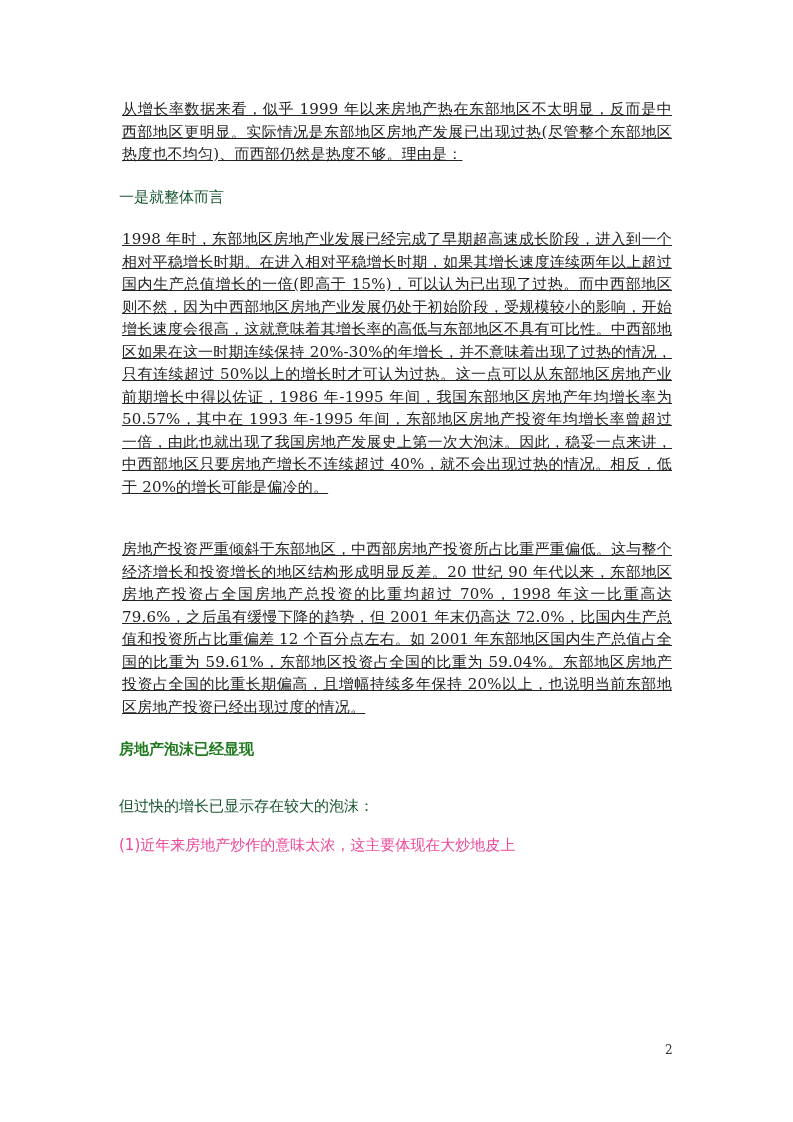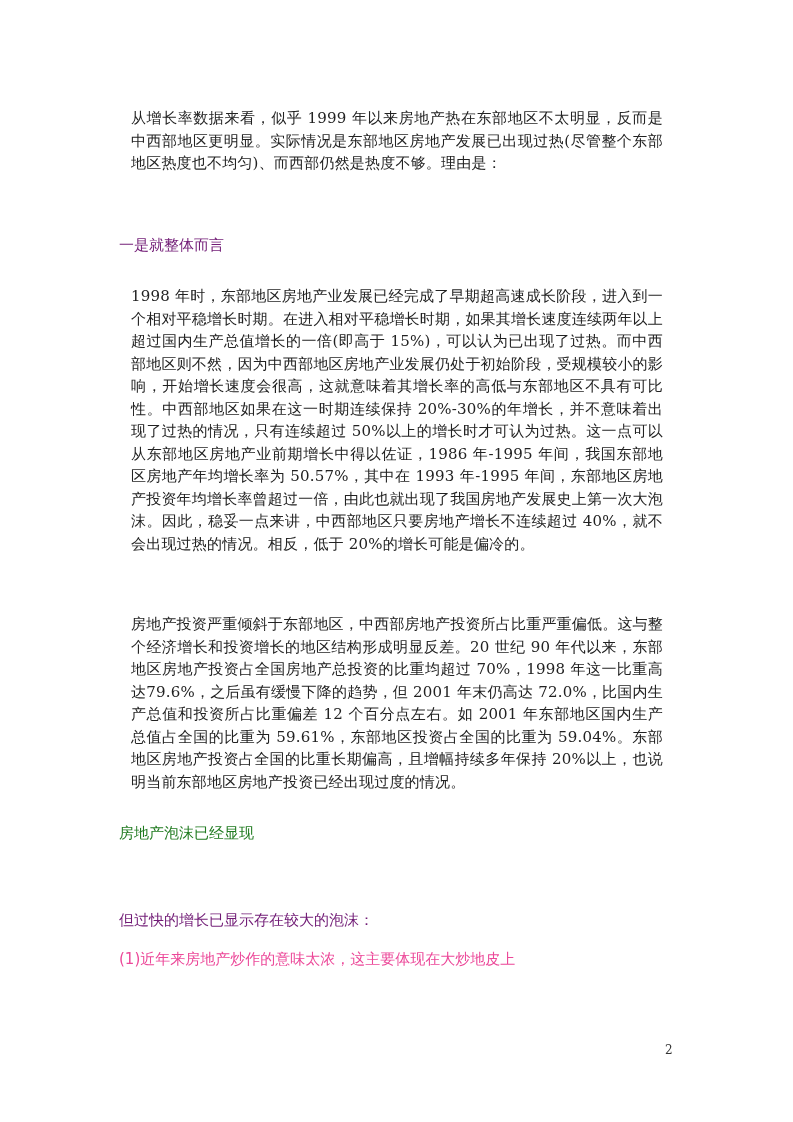--- a/index.html
+++ b/index.html
@@ -1,22 +1,22 @@
 <!DOCTYPE html>
 <html><head>
 <meta charset="utf-8">
 <style>
   html, body { margin:0; padding:0; background:#ffffff; }
   body { width:793px; height:1122px; position:relative; overflow:hidden;
          font-family: "DejaVu Serif", "Liberation Serif", serif; color:#222; }
   .page { position:absolute; left:119px; top:95px; width:556px; }
-  .p { font-size:15px; line-height:22.5px; margin:12px; text-align:justify; letter-spacing:0.2px; }
+  .p { font-size:15px; line-height:22.5px; margin:3px; text-align:justify; letter-spacing:0.2px;text-decoration:underline; }
   .h { font-size:15px; line-height:22.5px; margin:0; font-family:"DejaVu Sans","Liberation Sans",sans-serif; }
-  .h-blue { color:#701a75;margin-top:30px; }
-  .h-green { color:#1f7a1f; }
+  .h-blue { color:#14532d; }
+  .h-green { color:#1f7a1f;font-weight:bold; }
   .h-teal { color:#ec4899; }
   .gap { height:17px; }
   .pagenum { position:absolute; left:665px; top:1043px; font-size:12px; color:#333; }
 </style>
 </head>
 <body>
 
 <div class="page">
   <p class="p">从增长率数据来看，似乎 1999 年以来房地产热在东部地区不太明显，反而是中西部地区更明显。实际情况是东部地区房地产发展已出现过热(尽管整个东部地区热度也不均匀)、而西部仍然是热度不够。理由是：</p>
   <div class="gap"></div>

